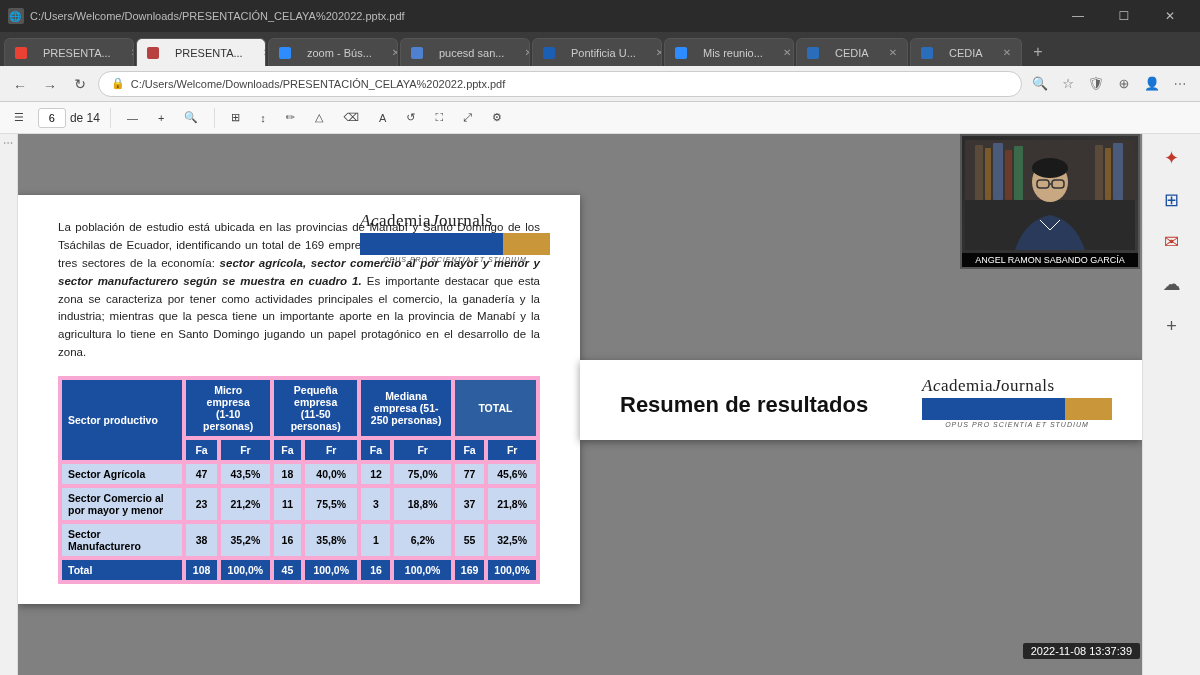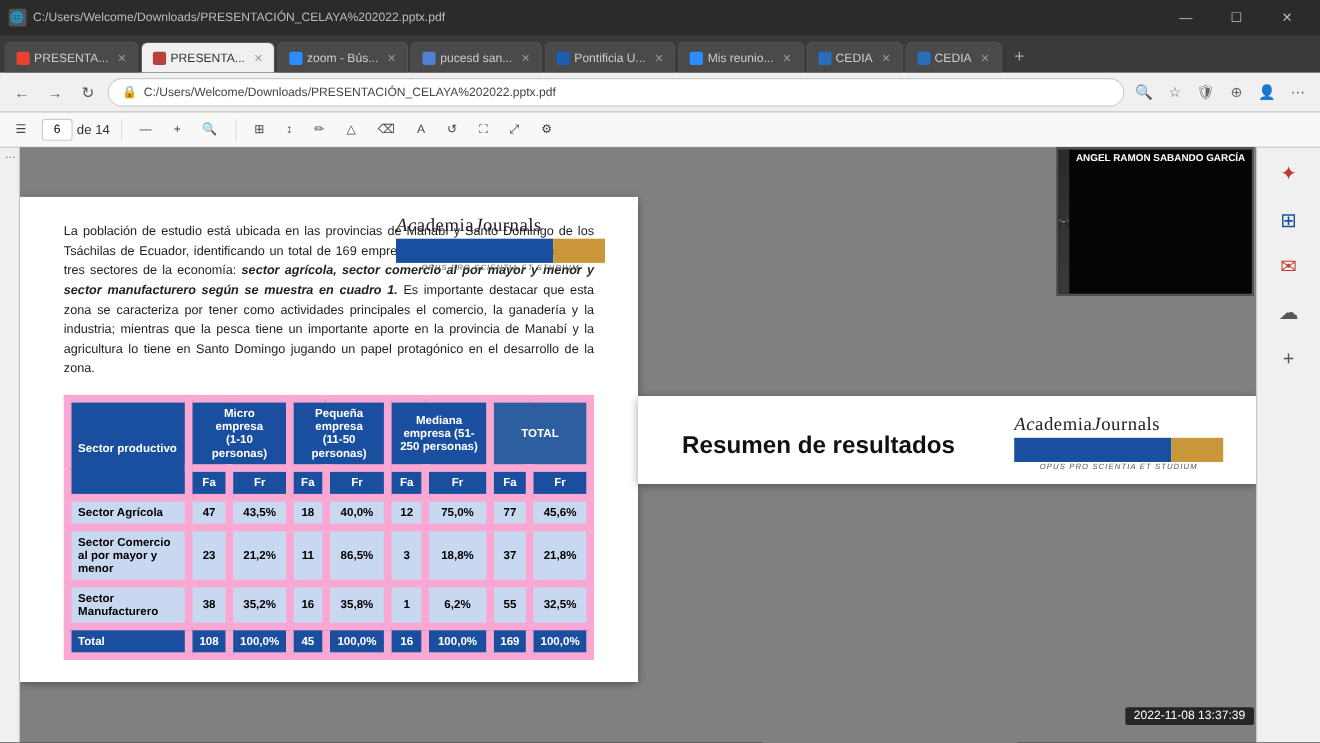--- a/index.html
+++ b/index.html
@@ -6,21 +6,21 @@
     body { width: 1200px; height: 675px; overflow: hidden; background: #2d2d2d; font-family: Arial, sans-serif; font-size: 12px; }
 
     .title-bar {
       display: flex; align-items: center; justify-content: space-between;
       background: #2b2b2b; height: 32px; padding: 0 8px;
     }
     .title-bar-left { display: flex; align-items: center; gap: 6px; }
     .title-bar-icon { width: 16px; height: 16px; background: #555; border-radius: 2px; display: flex; align-items: center; justify-content: center; color: #ccc; font-size: 10px; }
     .tabs-bar { display: flex; background: #3a3a3a; height: 34px; align-items: flex-end; padding-left: 4px; overflow: hidden; }
     .tab {
-      display: flex; align-items: center; gap: 4px;
+      display: flex; align-items: center; gap: 16px;
       padding: 0 10px; height: 28px; border-radius: 6px 6px 0 0;
       background: #4a4a4a; color: #ccc; font-size: 11px; cursor: pointer;
       border: 1px solid #555; border-bottom: none; margin-right: 2px;
       white-space: nowrap; max-width: 130px; overflow: hidden;
     }
     .tab.active { background: #f0f0f0; color: #333; }
     .tab-favicon { width: 12px; height: 12px; border-radius: 2px; flex-shrink: 0; }
     .tab-close { margin-left: 4px; color: #999; font-size: 10px; cursor: pointer; flex-shrink: 0; }
     .tab-add { width: 28px; height: 28px; display: flex; align-items: center; justify-content: center; color: #aaa; font-size: 16px; cursor: pointer; }
 
@@ -86,21 +86,21 @@
     .logo-bar-gold { background: #c9973a; flex: 1; }
     .logo-tagline { font-size: 7px; color: #555; letter-spacing: 1px; text-align: center; margin-top: 1px; font-style: italic; }
 
     .pdf-title { font-size: 22px; font-weight: bold; color: #111; margin-top: 8px; margin-bottom: 12px; }
 
     .pdf-body { font-size: 11.5px; color: #222; line-height: 1.55; text-align: justify; }
     .pdf-body .bold-italic { font-weight: bold; font-style: italic; }
 
     .pdf-table { width: 100%; border-collapse: collapse; margin-top: 14px; font-size: 10.5px; }
     .pdf-table th, .pdf-table td {
-      border: 7px solid #f9a8d4; padding: 4px 6px; text-align: center;
+      border: 4px solid #f9a8d4; padding: 4px 6px; text-align: center;
     }
     .pdf-table thead tr { background: #1a4fa0; color: #fff; font-weight: bold; }
     .pdf-table tbody tr.sector-row { background: #c8d8f0; font-weight: bold; }
     .pdf-table tbody tr.total-row { background: #1a4fa0; color: #fff; font-weight: bold; }
     .pdf-table .left-align { text-align: left; }
 
     .pdf-author { font-size: 11px; color: #333; margin-top: 14px; }
 
     
     .right-panel {
@@ -109,21 +109,21 @@
       padding-top: 6px; gap: 6px;
     }
     .right-icon { width: 36px; height: 36px; display: flex; align-items: center; justify-content: center; cursor: pointer; border-radius: 4px; color: #555; font-size: 18px; }
     .right-icon.accent { color: #c1392b; }
     .right-icon.blue { color: #1a4fa0; }
 
     
     .webcam-overlay {
       position: absolute; right: 60px; top: 134px; width: 180px; height: 135px;
       background: #1a1a1a; border: 2px solid #555; overflow: hidden;
-      display: flex; flex-direction: row; font-weight: bold;
+      display: flex; flex-direction: column;
     }
     .webcam-video {
       flex: 1; background: linear-gradient(135deg, #2a2a2a 0%, #3a3a3a 100%);
       display: flex; align-items: center; justify-content: center;
       position: relative; overflow: hidden;
     }
     
     .webcam-name-bar {
       background: rgba(0,0,0,0.8); color: #fff; font-size: 9px;
       padding: 2px 6px; text-align: center; white-space: nowrap;
@@ -301,21 +301,21 @@
             <td>12</td>
             <td>75,0%</td>
             <td>77</td>
             <td>45,6%</td>
           </tr>
           <tr class="sector-row">
             <td class="left-align">Sector Comercio al por mayor y menor</td>
             <td>23</td>
             <td>21,2%</td>
             <td>11</td>
-            <td>86,5%</td>
+            <td>75,5%</td>
             <td>3</td>
             <td>18,8%</td>
             <td>37</td>
             <td>21,8%</td>
           </tr>
           <tr class="sector-row">
             <td class="left-align">Sector Manufacturero</td>
             <td>38</td>
             <td>35,2%</td>
             <td>16</td>

